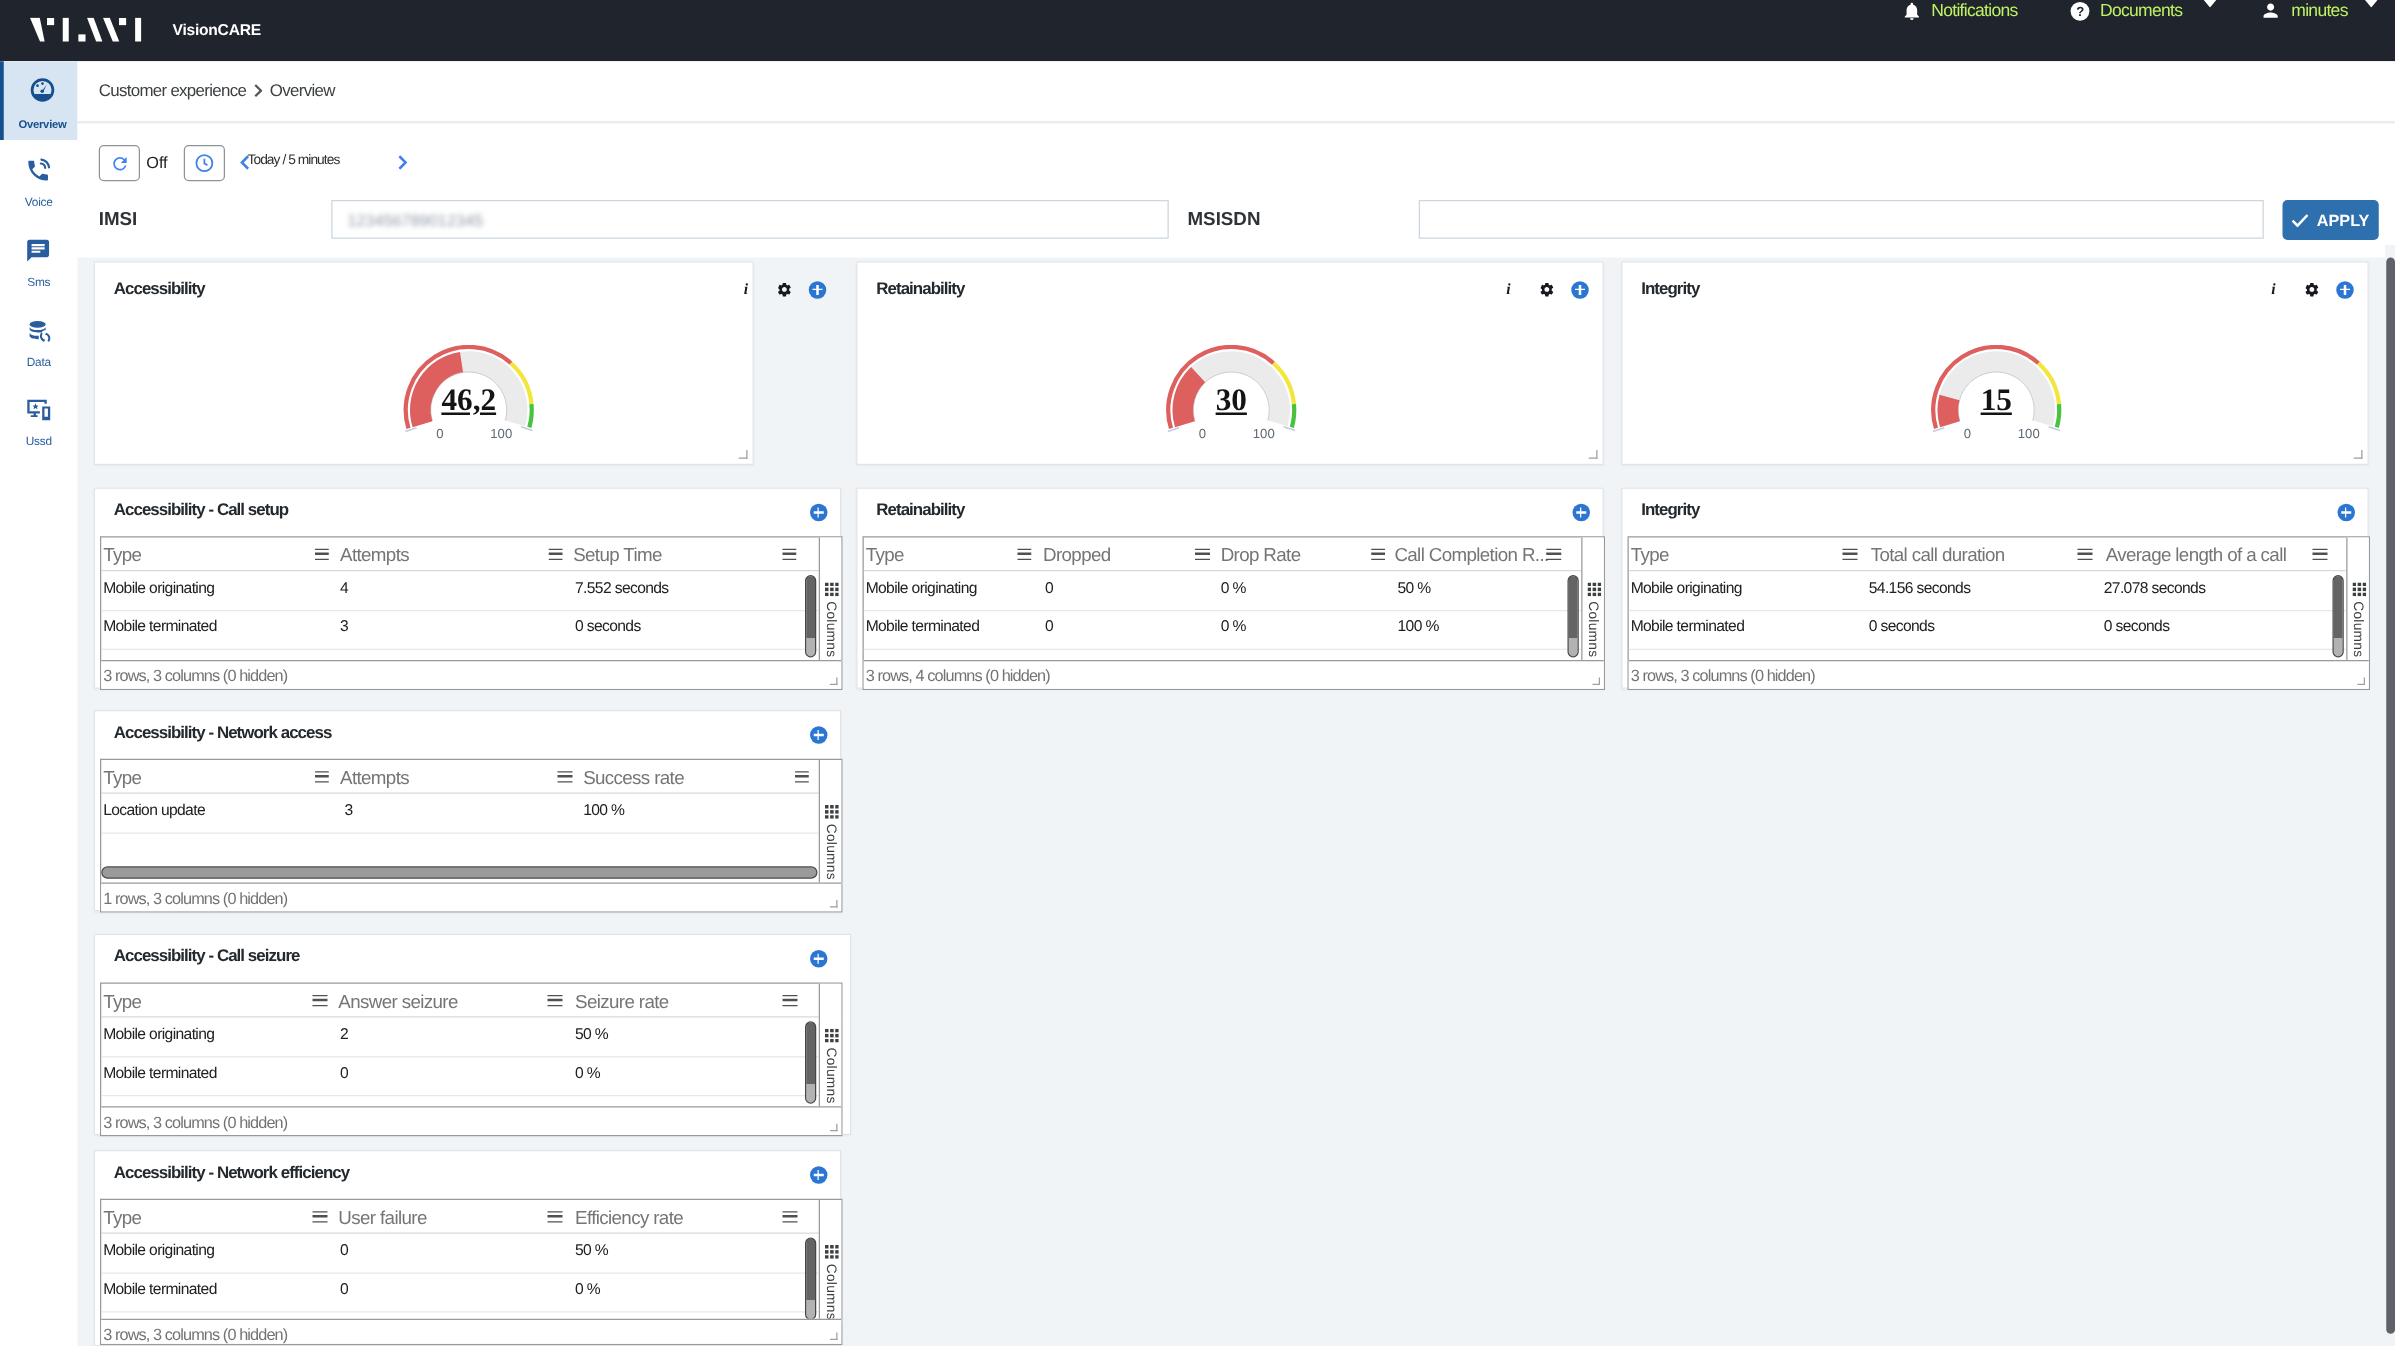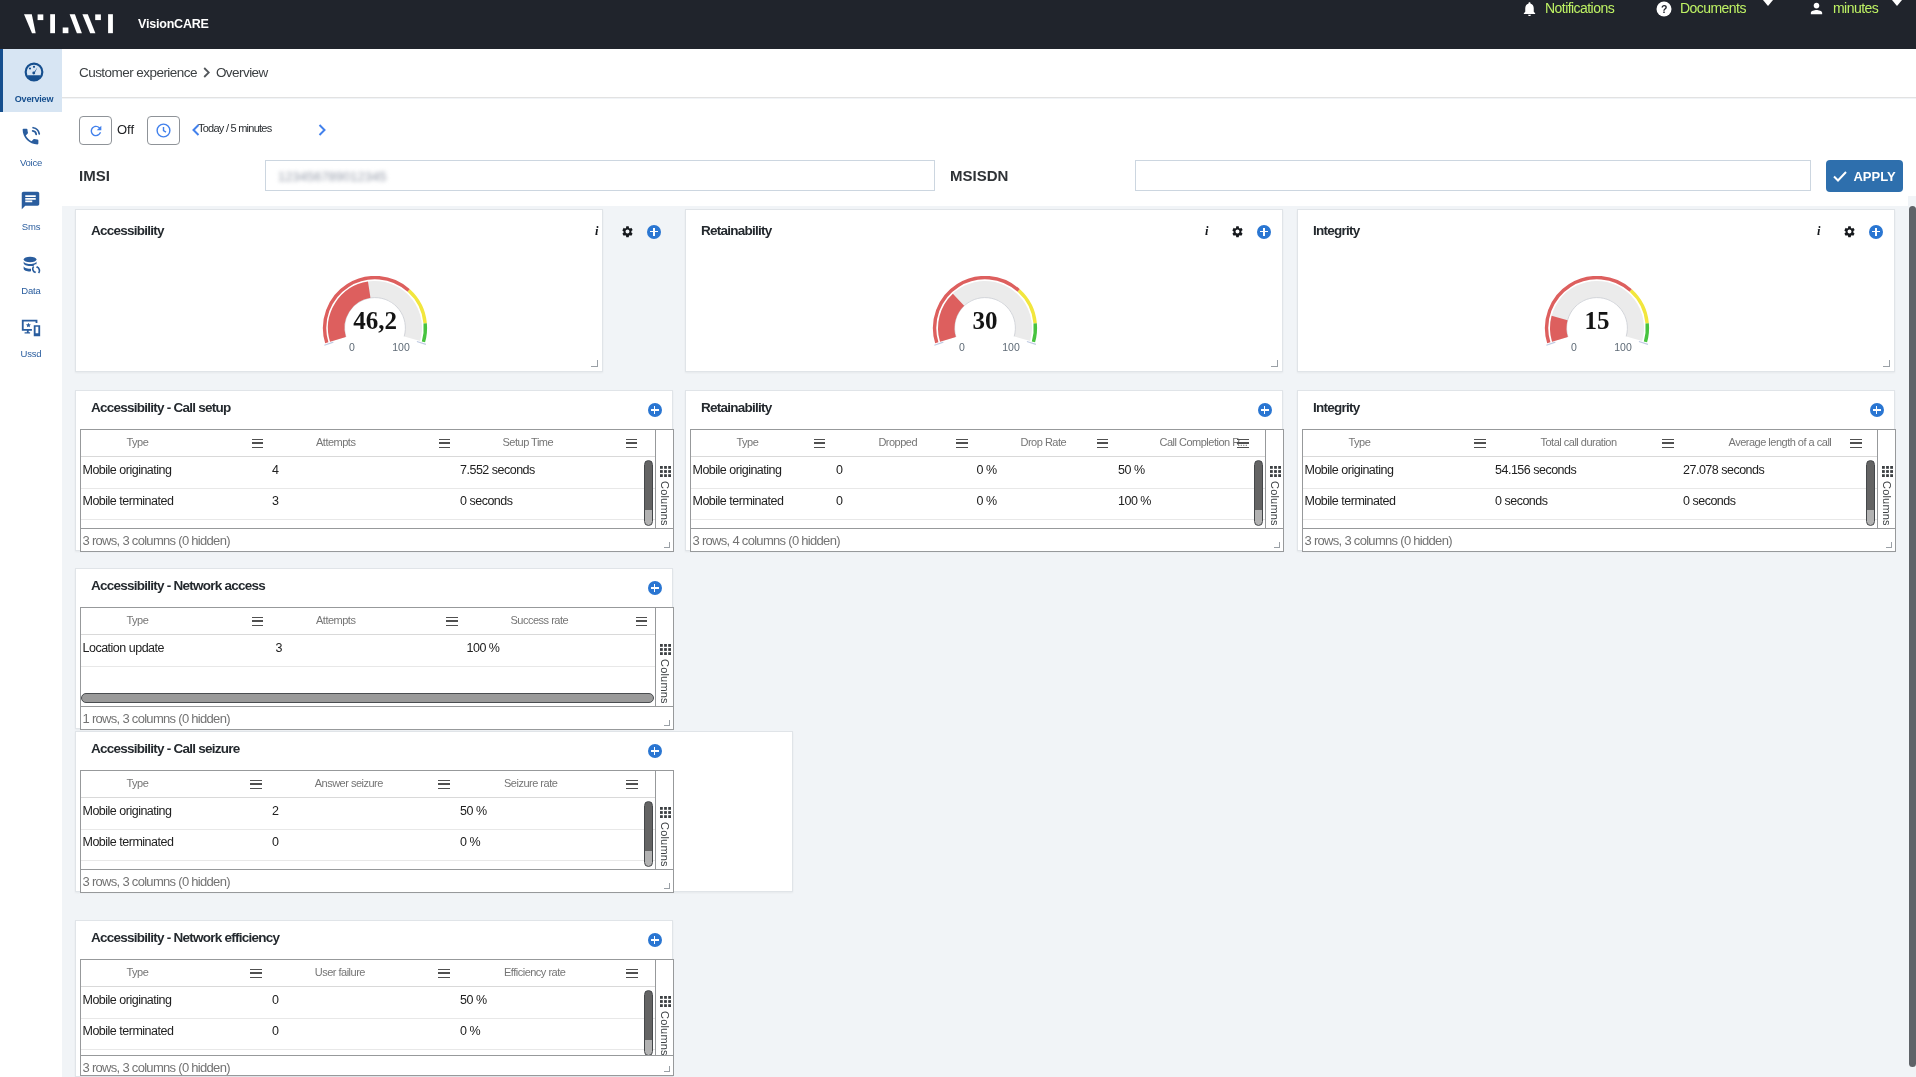--- a/index.html
+++ b/index.html
@@ -32,35 +32,35 @@
 .card { position:absolute; background:#fff; border:1px solid #e0e4e8; box-shadow:0 1px 2px rgba(0,0,0,.05); }
 .card .title { position:absolute; left:15px; font-size:13.5px; letter-spacing:-0.75px; font-weight:bold; color:#24292e; }
 .plus { position:absolute; width:14px; height:14px; border-radius:50%; background:#2a76d2; }
 .plus:before { content:""; position:absolute; left:3px; top:6.1px; width:8px; height:1.8px; background:#fff; }
 .plus:after  { content:""; position:absolute; left:6.1px; top:3px; width:1.8px; height:8px; background:#fff; }
 .rsz { position:absolute; right:4px; bottom:4px; width:7px; height:7px; border-right:1.5px solid #9aa0a6; border-bottom:1.5px solid #9aa0a6; }
 
 
 .twrap { position:absolute; left:4px; top:38px; width:594px; border:1px solid #97999b; background:#fff; }
 .thead { position:absolute; left:0; top:0; width:100%; height:27px; border-bottom:1px solid #d9d9d9; }
-.thead span { position:absolute; top:6px; font-size:11px; letter-spacing:-0.5px; color:#757575;margin-left:44px; }
+.thead span { position:absolute; top:6px; font-size:15px; letter-spacing:-0.5px; color:#757575; }
 .trow  { position:absolute; left:0; width:574px; height:31px; }
 .trow span { position:absolute; top:6px; font-size:12.5px; letter-spacing:-0.5px; color:#212121; }
 .rowline { position:absolute; left:0; width:574px; height:0; border-top:1px solid #e8e8e8; }
 .ham { position:absolute; width:11.5px; height:9px; border-top:1.8px solid #505050; border-bottom:1.8px solid #505050; top:9px; }
 .ham:before { content:""; position:absolute; left:0; top:1.9px; width:11.5px; height:1.8px; background:#505050; }
 .colstrip { position:absolute; top:0; right:0; width:18px; background:#fff; border-left:1px solid #97999b; }
 .colstrip .grid { position:absolute; left:3.5px; top:36px; width:11px; height:11px; }
 .colstrip .ctext { position:absolute; left:2.5px; top:51px; font-size:11px; color:#3c4043; writing-mode:vertical-rl; letter-spacing:.2px; }
 .vscroll { position:absolute; right:20px; width:9px; border:1px solid #44474a; border-radius:5px; background:linear-gradient(#646464 0 77%,#b2b2b2 77% 100%); }
 .tstatus { position:absolute; left:0; bottom:0; width:100%; height:23px; border-top:1px solid #97999b; background:#fff; }
 .tstatus span { position:absolute; left:1.5px; top:4px; font-size:13px; letter-spacing:-0.7px; color:#737373; }
 
 
-.gval { position:absolute; font-family:"Liberation Serif", serif; font-weight:bold; font-size:25px; line-height:25px; color:#141414; text-align:center; }
+.gval { position:absolute; font-family:"Liberation Serif", serif; font-weight:bold; font-size:25px; line-height:25px; color:#141414; text-align:center;text-decoration:underline; }
 .gzero,.ghund { position:absolute; font-size:10.5px; line-height:12px; color:#5e6a76; }
 
 
 #pgsb { position:absolute; right:0; top:196px; width:8px; height:881px; background:#f1f4f7; }
 #pgsb .thumb { position:absolute; left:0.5px; top:10px; width:7px; height:861px; background:#5f6368; border-radius:4px; }
 </style>
 </head>
 <body>
 <div id="hdr">
   <svg class="abs" style="left:24px; top:14px" width="90" height="20" viewBox="0 0 90 20">
@@ -421,21 +421,21 @@
           </svg>
 <div class="ctext">Columns</div>
 </div>
 <div class="abs" style="left:0px; top:85px; width:573px; height:10px; background:#9a9a9a; border:1px solid #4a4d50; border-radius:5px"></div>
 <div class="tstatus">
           <span>1 rows, 3 columns (0 hidden)</span>
           <div class="rsz" style="right:3px; bottom:3px; width:6px; height:6px; border-width:1px"></div>
         </div>
 </div>
 </div>
-<div class="card" style="left:75px; top:731px; width:718px; height:161px">
+<div class="card" style="left:75px; top:747px; width:606px; height:161px">
 <div class="title" style="top:9px">Accessibility - Call seizure</div>
 <div class="plus" style="left:571.5px; top:12px"></div>
 <div class="twrap" style="height:123px">
 <div class="thead">
 <span style="left:1.5px">Type</span>
 <div class="ham" style="left:169px"></div>
 <span style="left:189.7px">Answer seizure</span>
 <div class="ham" style="left:357px"></div>
 <span style="left:379px">Seizure rate</span>
 <div class="ham" style="left:545px"></div>

